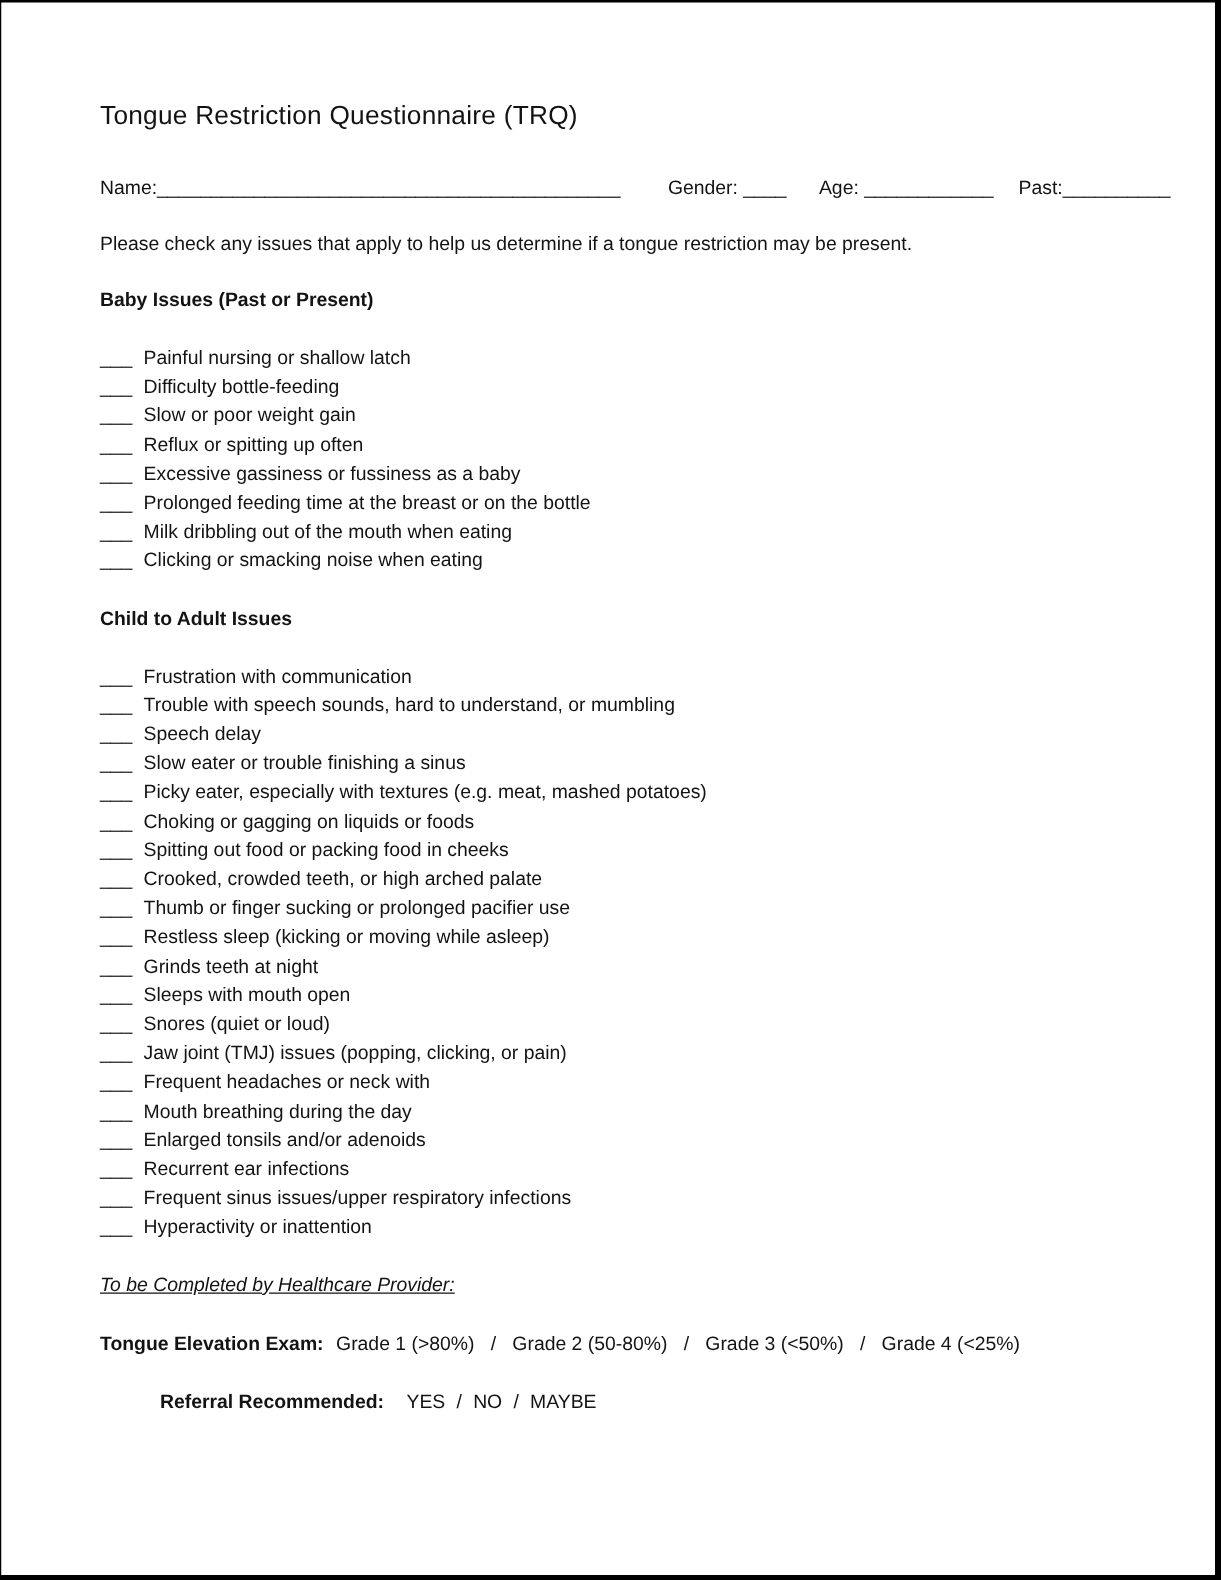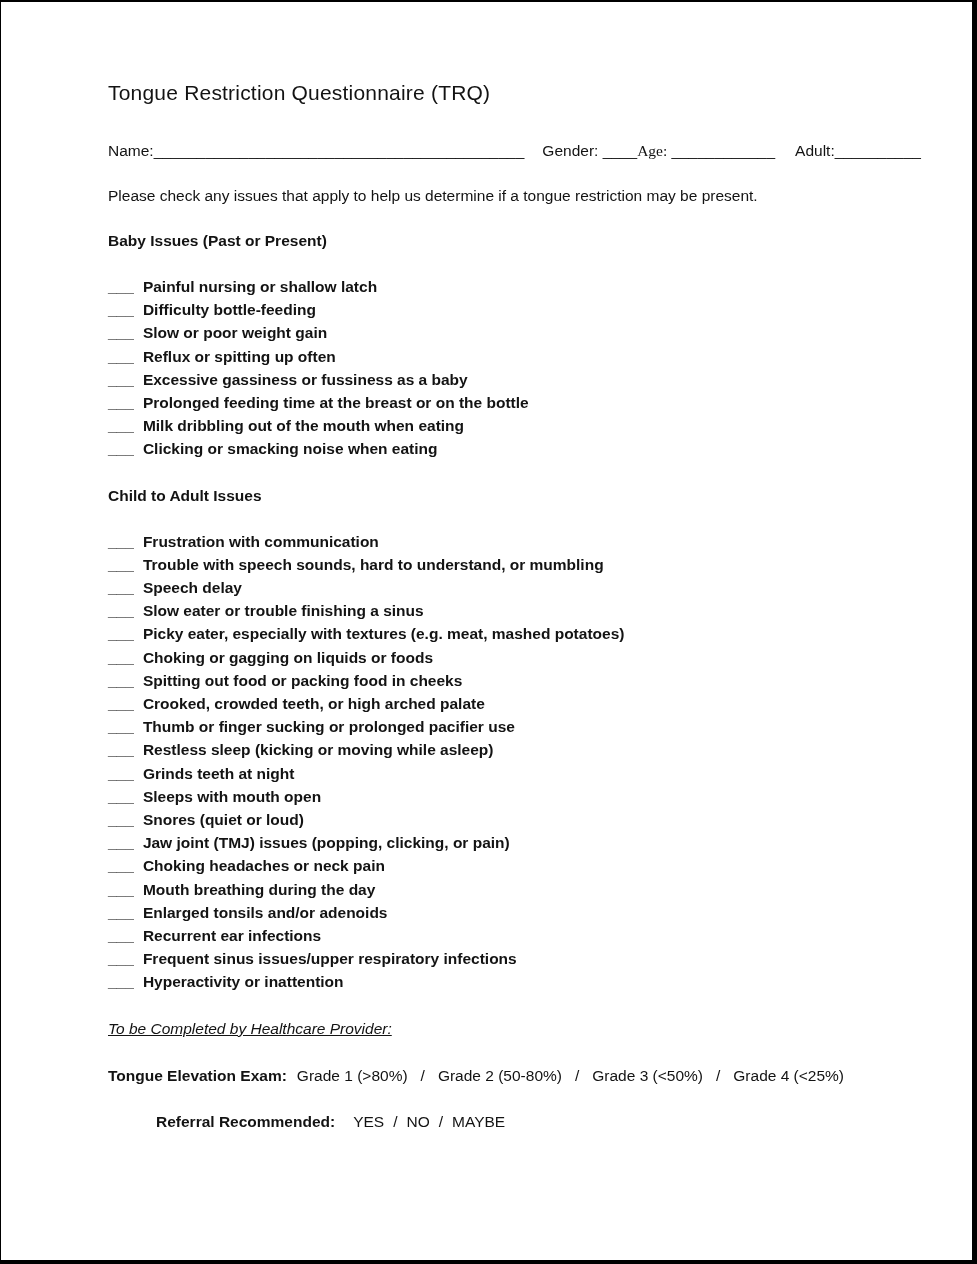--- a/index.html
+++ b/index.html
@@ -13,44 +13,44 @@
     font-family: "Liberation Sans", "DejaVu Sans", sans-serif;
   }
   
   .scan-frame {
     position: absolute; inset: 0;
     border: solid #000;
     border-width: 2px 5px 4px 1px;
     pointer-events: none;
   }
   .sheet {
-    padding: 80px 46px 0 108px;
+    padding: 80px 46px 0 80px;
     font-size: 15.5px;
     line-height: 23px;
   }
   h1.title {
     font-size: 21px;
     font-weight: 400;
     line-height: 26px;
     margin: 0 0 33px 0;
     letter-spacing: 0.2px;
   }
   .fields { white-space: nowrap; margin: 0 0 22px 0; }
-  .lbl-gender { margin-left: 18px; }
-  .lbl-age   { margin-left: 0; font-family: Liberation Serif, serif; }
+  .lbl-gender { margin-left: 38px; }
+  .lbl-age   { margin-left: 26px; }
   .lbl-date  { margin-left: 20px; }
   .instructions { margin: 0 0 22px 0; }
   .sec-heading {
     font-size: 15.5px;
     font-weight: 700;
     line-height: 23px;
     margin: 0 0 23px 0;
   }
   .checklist { margin: 0 0 23px 0; }
-  .item { line-height: 23.2px; white-space: nowrap; font-weight: bold; }
+  .item { line-height: 23.2px; white-space: nowrap; }
   .blank { margin-right: 9px; }
   .provider-heading {
     font-size: 15.5px;
     font-weight: 400;
     font-style: italic;
     text-decoration: underline;
     line-height: 23px;
     margin: 0 0 24px 0;
   }
   .exam-line { white-space: nowrap; margin: 0 0 23px 0; }
@@ -65,21 +65,21 @@
 <body>
 
 <div class="scan-frame"></div>
 
 <div class="sheet">
 
   <h1 class="title">Tongue Restriction Questionnaire (TRQ)</h1>
 
   <div class="fields"><span>Name:</span><span>___________________________________________</span><span class="lbl-gender">Gender:</span>
     <span>____</span><span class="lbl-age">Age:</span>
-    <span>____________</span><span class="lbl-date">Adult:</span><span>__________</span></div>
+    <span>____________</span><span class="lbl-date">Past:</span><span>__________</span></div>
 
   <p class="instructions">Please check any issues that apply to help us determine if a tongue restriction may be present.</p>
 
   <h2 class="sec-heading">Baby Issues (Past or Present)</h2>
   <div class="checklist">
   <div class="item"><span class="blank">___</span><span>Painful nursing or shallow latch</span></div>
 
   <div class="item"><span class="blank">___</span><span>Difficulty bottle-feeding</span></div>
 
   <div class="item"><span class="blank">___</span><span>Slow or poor weight gain</span></div>
@@ -118,21 +118,21 @@
   <div class="item"><span class="blank">___</span><span>Restless sleep (kicking or moving while asleep)</span></div>
 
   <div class="item"><span class="blank">___</span><span>Grinds teeth at night</span></div>
 
   <div class="item"><span class="blank">___</span><span>Sleeps with mouth open</span></div>
 
   <div class="item"><span class="blank">___</span><span>Snores (quiet or loud)</span></div>
 
   <div class="item"><span class="blank">___</span><span>Jaw joint (TMJ) issues (popping, clicking, or pain)</span></div>
 
-  <div class="item"><span class="blank">___</span><span>Choking headaches or neck pain</span></div>
+  <div class="item"><span class="blank">___</span><span>Frequent headaches or neck with</span></div>
 
   <div class="item"><span class="blank">___</span><span>Mouth breathing during the day</span></div>
 
   <div class="item"><span class="blank">___</span><span>Enlarged tonsils and/or adenoids</span></div>
 
   <div class="item"><span class="blank">___</span><span>Recurrent ear infections</span></div>
 
   <div class="item"><span class="blank">___</span><span>Frequent sinus issues/upper respiratory infections</span></div>
 
   <div class="item"><span class="blank">___</span><span>Hyperactivity or inattention</span></div>

